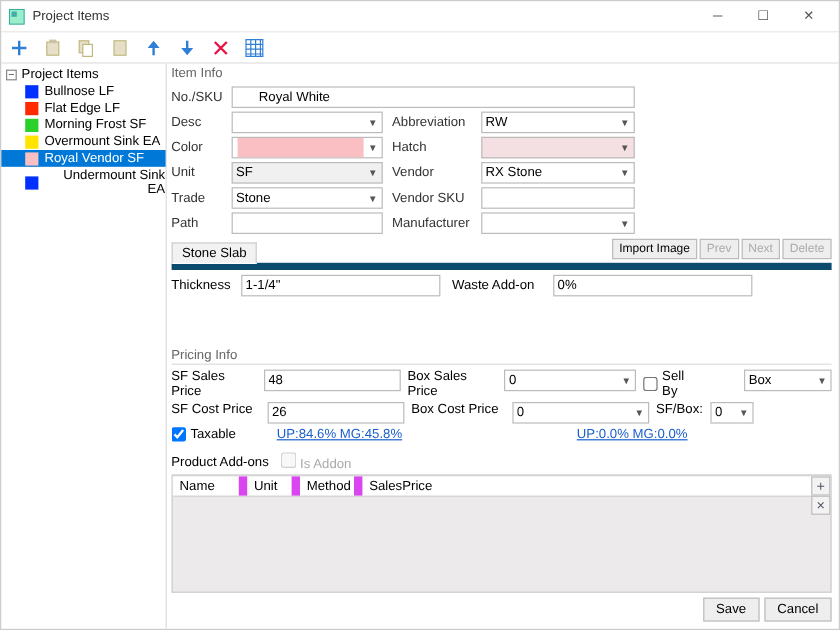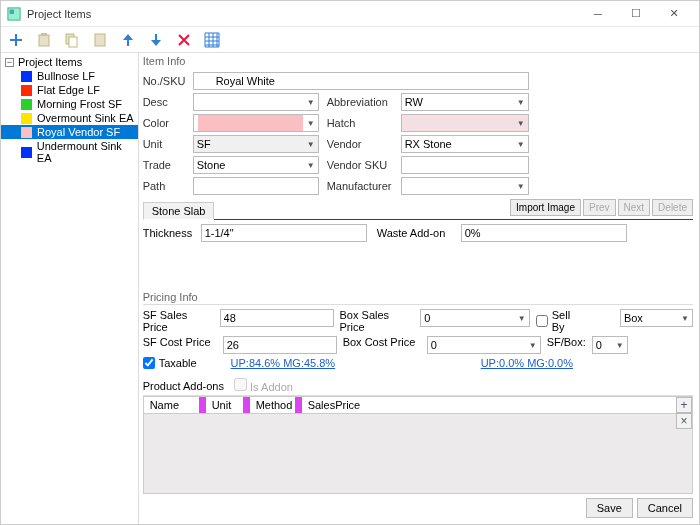--- a/index.html
+++ b/index.html
@@ -12,42 +12,42 @@
 .titlebar .winbtn { width: 38px; height: 26px; display: flex; align-items: center; justify-content: center; color: #555; }
 
 .toolbar { height: 26px; display: flex; align-items: center; padding: 0 6px; gap: 10px; border-bottom: 1px solid #e0e0e0; }
 .toolbar .tbtn { width: 18px; height: 18px; display: flex; align-items: center; justify-content: center; }
 .toolbar .tbtn svg { width: 16px; height: 16px; }
 
 .main { display: flex; height: calc(100% - 52px); }
 .tree { width: 178px; border-right: 1px solid #ddd; padding: 2px 0; }
 .tree-root { display: flex; align-items: center; padding: 1px 4px; gap: 4px; }
 .tree-root .boxminus { width: 9px; height: 9px; border: 1px solid #888; display: flex; align-items: center; justify-content: center; font-size: 9px; line-height: 1; color: #444; }
-.tree-item { display: flex; align-items: center; padding: 1px 0 1px 20px; gap: 5px; }
+.tree-item { display: flex; align-items: center; padding: 1px 0 1px 20px; gap: 5px; text-align: right; }
 .tree-item .swatch { width: 11px; height: 11px; }
 .tree-item.selected { background: #0078d7; color: #fff; }
 
 .details { flex: 1; padding: 0 6px 6px 4px; display: flex; flex-direction: column; position: relative; }
 .sect-header { color: #666; margin: 2px 0 4px 0; padding-bottom: 1px; }
 .sect-header.underline { border-bottom: 1px solid #ddd; }
 
 .grid2 { display: grid; grid-template-columns: 42px 126px 66px 128px; column-gap: 8px; row-gap: 3px; align-items: center; }
 .grid2 .lbl { color: #333; }
 .grid2 input, .grid2 .combo, .pricing input, .pricing .combo, .slab input { height: 18px; border: 1px solid #bbb; padding: 0 3px; width: 100%; background: #fff; }
 .combo { display: flex; align-items: center; justify-content: flex-end; position: relative; }
 .combo .val { flex: 1; text-align: left; overflow: hidden; }
 .combo .arr { font-size: 8px; color: #555; padding-left: 3px; }
 .color-swatch { background: #f9bfc2; height: 100%; flex: 1; margin: 1px; }
 
 .img-panel { position: absolute; right: 6px; top: 146px; display: flex; gap: 2px; }
 .img-panel .ibtn { border: 1px solid #bbb; background: #eee; padding: 2px 5px; font-size: 10px; }
 .img-panel .ibtn.dis { color: #aaa; }
 
 .slabsect { margin-top: 6px; }
-.slabsect .tabhdr { border-bottom: 1px solid #0c4a6e; }
+.slabsect .tabhdr { border-bottom: 6px solid #0c4a6e; }
 .slabsect .tabhdr .tab { display: inline-block; border: 1px solid #ccc; border-bottom: 1px solid #fff; background: #f2f2f2; padding: 2px 8px; position: relative; top: 1px; }
 .slab { display: flex; gap: 6px; align-items: center; margin-top: 4px; }
 .slab .lbl { width: 52px; }
 .slab input { width: 166px; }
 .slab .lbl2 { margin-left: 4px; width: 78px; }
 
 .spacer { flex: 1; }
 
 .pricing .row { display: flex; align-items: flex-start; gap: 6px; margin-bottom: 3px; }
 .pricing .lbl { width: 74px; }

